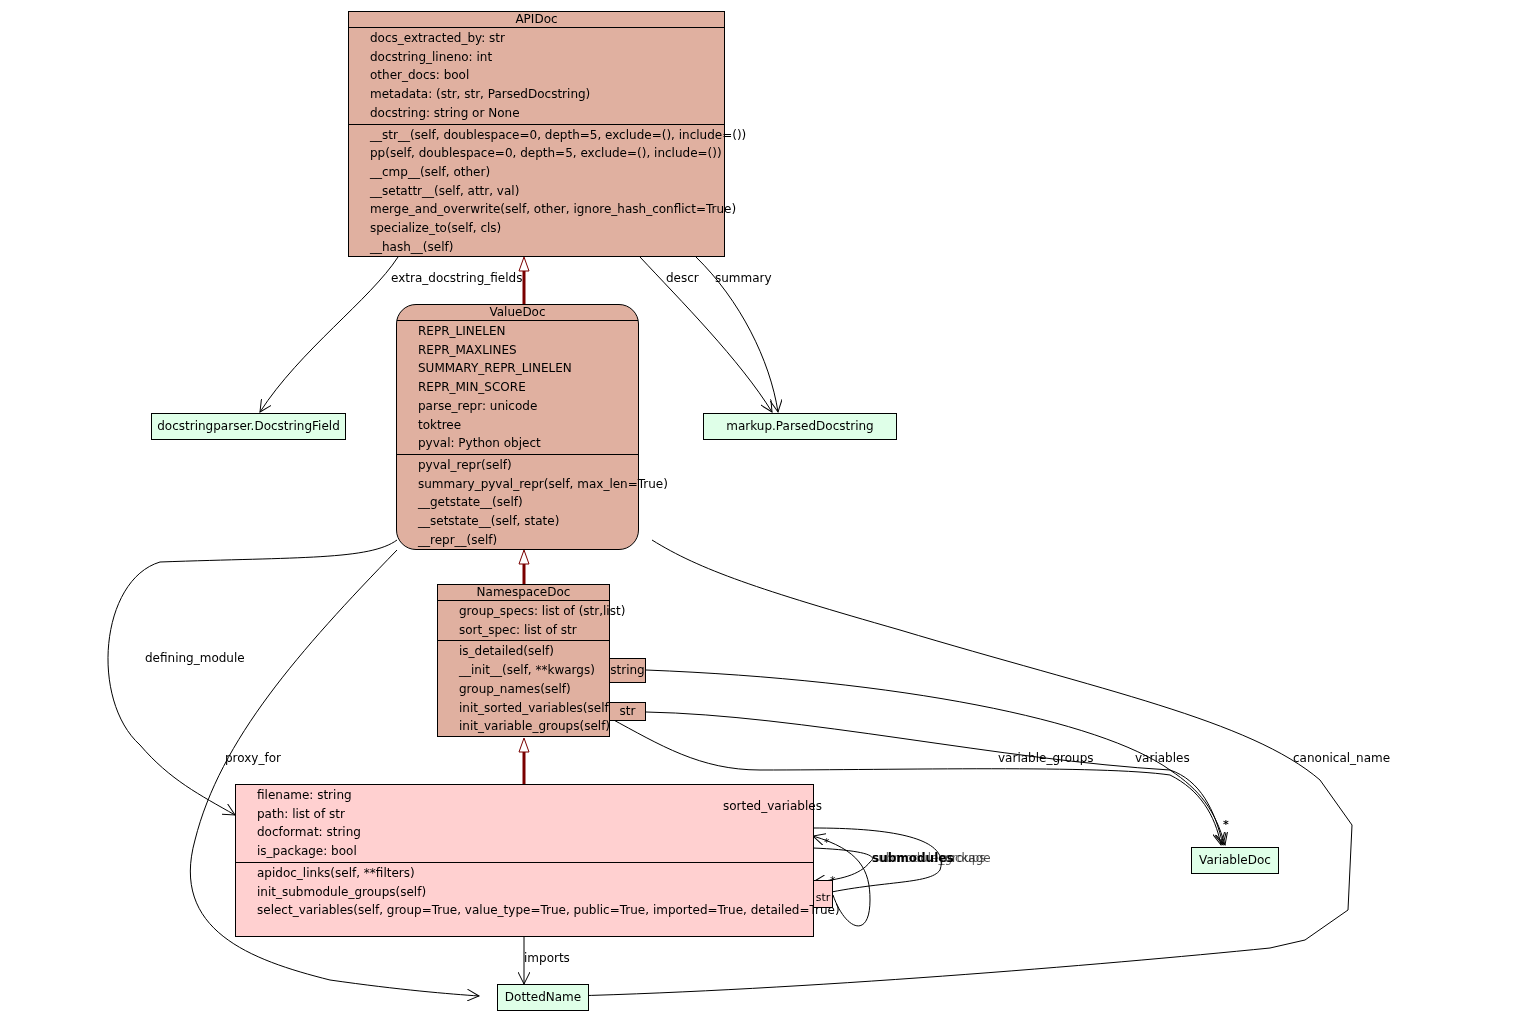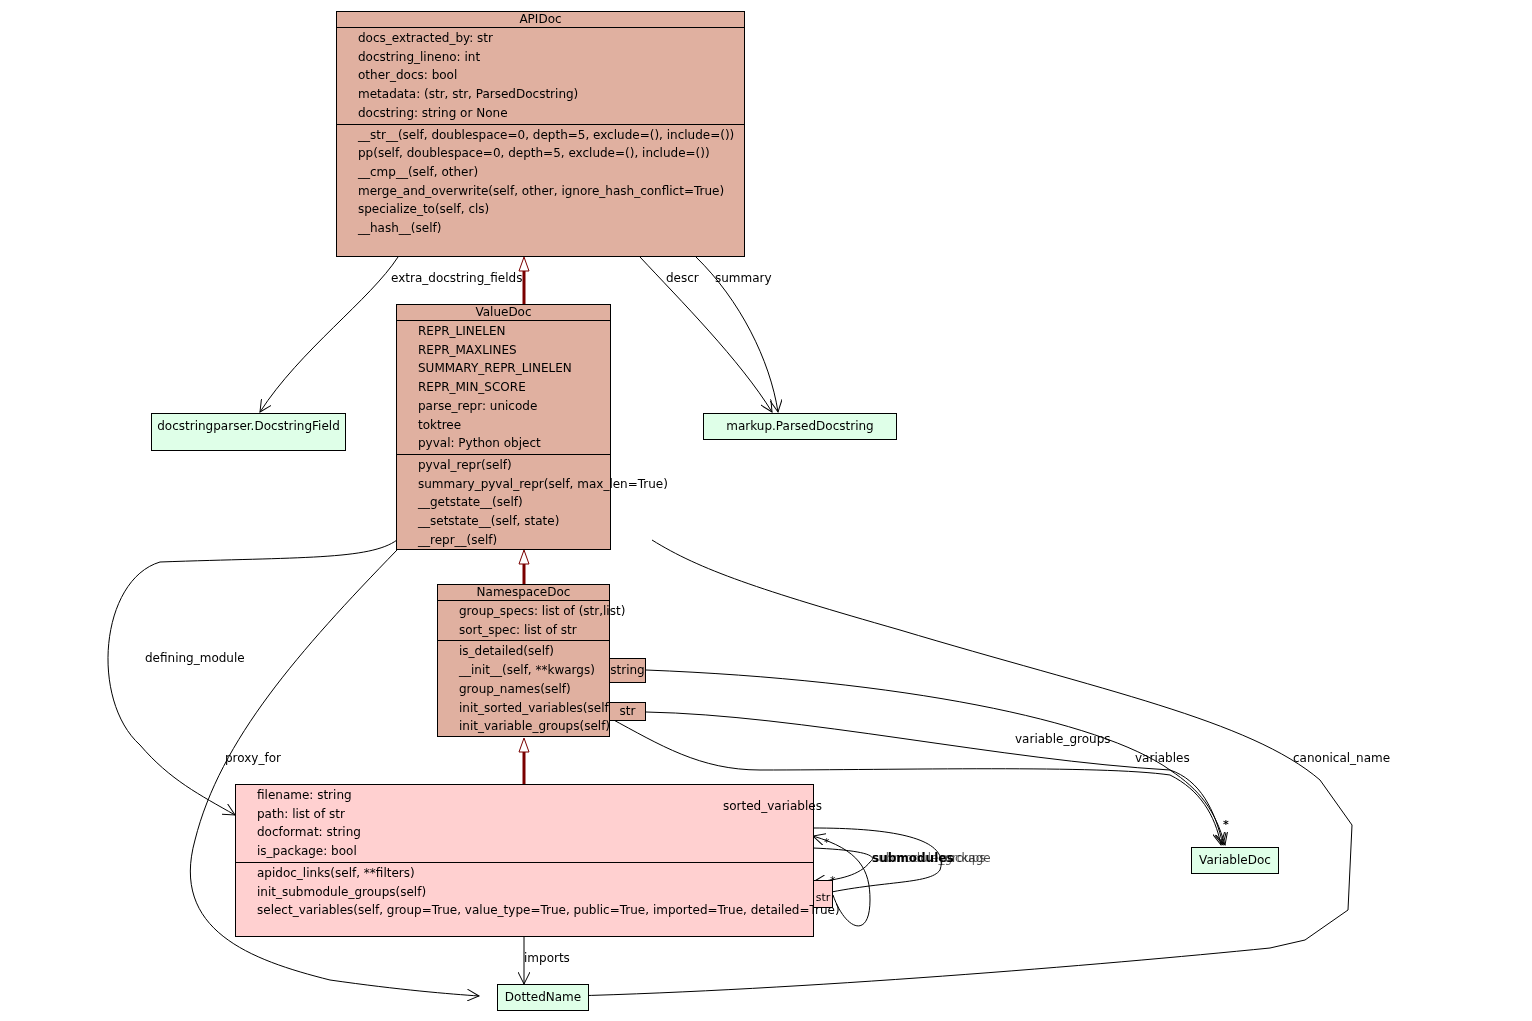--- a/index.html
+++ b/index.html
@@ -48,40 +48,41 @@
   <path d="M652,540 C700,570 760,590 900,630 C1100,690 1250,720 1320,780 L1352,825 L1348,910 L1305,940 L1270,948 C1100,965 800,990 570,996" fill="none" stroke="#000" marker-end="url(#open-arrow)"></path>
   <path d="M646,670 C900,680 1100,720 1170,770 C1200,790 1215,810 1225,845" fill="none" stroke="#000" marker-end="url(#open-arrow)"></path>
   <path d="M646,712 C800,715 1000,760 1170,770 C1200,780 1215,810 1223,845" fill="none" stroke="#000" marker-end="url(#open-arrow)"></path>
   <path d="M610,718 C660,745 700,770 760,770 C900,770 1100,765 1170,775 C1200,790 1215,815 1221,845" fill="none" stroke="#000" marker-end="url(#open-arrow)"></path>
   <path d="M524,936 L524,984" fill="none" stroke="#000" marker-end="url(#open-arrow)"></path>
   <path d="M813,828 C900,828 950,840 940,870 C930,885 880,880 813,896" fill="none" stroke="#000" marker-end="url(#open-arrow)"></path>
   <path d="M813,848 C860,850 880,855 870,862 C860,875 840,880 813,882" fill="none" stroke="#000" marker-end="url(#open-arrow)"></path>
   <path d="M833,895 C845,930 870,940 870,900 C870,870 860,850 813,836" fill="none" stroke="#000" marker-end="url(#open-arrow)"></path>
 </svg>
 
-<div class="cls base" style="left:336px; top:11px; width:409px; height:246px;">
+<div class="cls base" style="left:348px; top:11px; width:377px; height:246px;">
   <div class="title">APIDoc</div>
   <div class="section">
     <div class="row">docs_extracted_by: str</div>
     <div class="row">docstring_lineno: int</div>
     <div class="row">other_docs: bool</div>
     <div class="row">metadata: (str, str, ParsedDocstring)</div>
     <div class="row">docstring: string or None</div>
   </div>
   <div class="section">
     <div class="row">__str__(self, doublespace=0, depth=5, exclude=(), include=())</div>
     <div class="row">pp(self, doublespace=0, depth=5, exclude=(), include=())</div>
     <div class="row">__cmp__(self, other)</div>
+    <div class="row">__setattr__(self, attr, val)</div>
     <div class="row">merge_and_overwrite(self, other, ignore_hash_conflict=True)</div>
     <div class="row">specialize_to(self, cls)</div>
     <div class="row">__hash__(self)</div>
   </div>
 </div>
 
-<div class="cls base" style="left:396px; top:304px; width:215px; height:246px;">
+<div class="cls base" style="left:396px; top:304px; width:243px; height:246px;border-radius:20px;">
   <div class="title">ValueDoc</div>
   <div class="section">
     <div class="row">REPR_LINELEN</div>
     <div class="row">REPR_MAXLINES</div>
     <div class="row">SUMMARY_REPR_LINELEN</div>
     <div class="row">REPR_MIN_SCORE</div>
     <div class="row">parse_repr: unicode</div>
     <div class="row">toktree</div>
     <div class="row">pyval: Python object</div>
   </div>
@@ -119,40 +120,40 @@
     <div class="row">is_package: bool</div>
   </div>
   <div class="section">
     <div class="row">apidoc_links(self, **filters)</div>
     <div class="row">init_submodule_groups(self)</div>
     <div class="row">select_variables(self, group=True, value_type=True, public=True, imported=True, detailed=True)</div>
   </div>
 </div>
 <div class="qual" style="left:813px; top:880px; width:20px; height:28px; line-height:34px; font-size:11px; background:#ffd0d0;">str</div>
 
-<div class="cls ext" style="left:151px; top:413px; width:195px; height:38px;">
+<div class="cls ext" style="left:151px; top:413px; width:195px; height:27px;">
   <div class="name">docstringparser.DocstringField</div>
 </div>
 <div class="cls ext" style="left:703px; top:413px; width:194px; height:27px;">
   <div class="name">markup.ParsedDocstring</div>
 </div>
 <div class="cls ext" style="left:1191px; top:847px; width:88px; height:27px;">
   <div class="name">VariableDoc</div>
 </div>
 <div class="cls ext" style="left:497px; top:984px; width:92px; height:27px;">
   <div class="name">DottedName</div>
 </div>
 
 <div class="lbl" style="left:391px; top:271px;">extra_docstring_fields</div>
 <div class="lbl" style="left:666px; top:271px;">descr</div>
 <div class="lbl" style="left:715px; top:271px;">summary</div>
 <div class="lbl" style="left:145px; top:651px;">defining_module</div>
 <div class="lbl" style="left:225px; top:751px;">proxy_for</div>
 <div class="lbl" style="left:723px; top:751px;margin-top:48px;">sorted_variables</div>
-<div class="lbl" style="left:998px; top:732px;margin-left:17px;">variable_groups</div>
+<div class="lbl" style="left:998px; top:751px;">variable_groups</div>
 <div class="lbl" style="left:1135px; top:751px;">variables</div>
 <div class="lbl" style="left:1293px; top:751px;">canonical_name</div>
 <div class="lbl" style="left:524px; top:951px;">imports</div>
 <div class="lbl" style="left:872px; top:851px; font-weight:bold;">submodules</div>
 <div class="lbl" style="left:872px; top:851px; opacity:0.6;">submodule_groups</div>
 <div class="lbl" style="left:940px; top:851px; opacity:0.7;">package</div>
 
 <div class="star" style="left:1223px; top:818px;">*</div>
 <div class="star" style="left:824px; top:836px; font-weight:normal;">*</div>
 <div class="star" style="left:830px; top:874px; font-weight:normal;">*</div>

